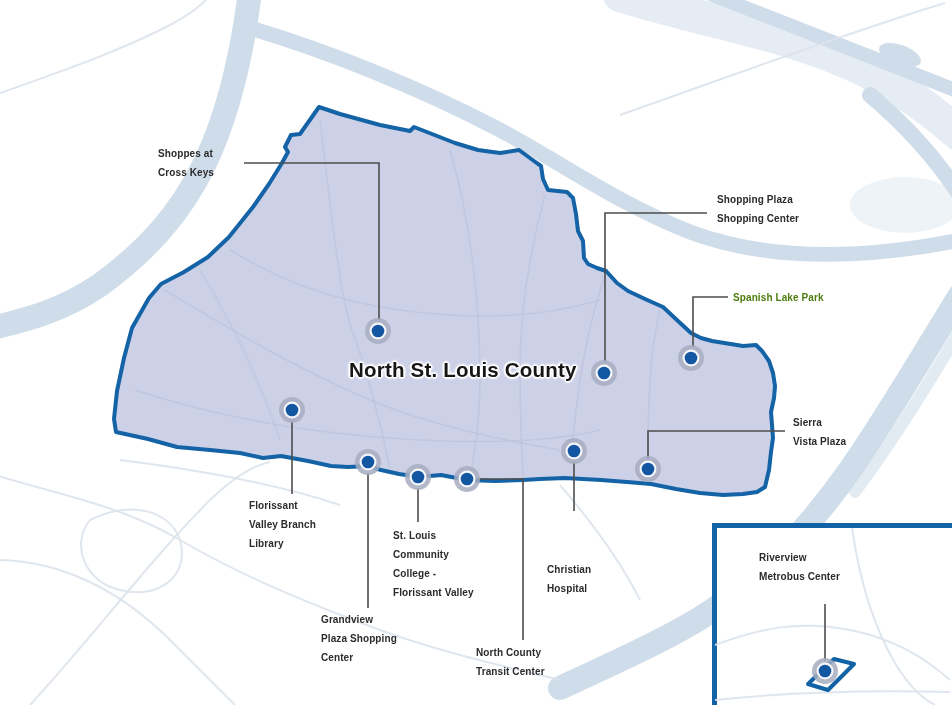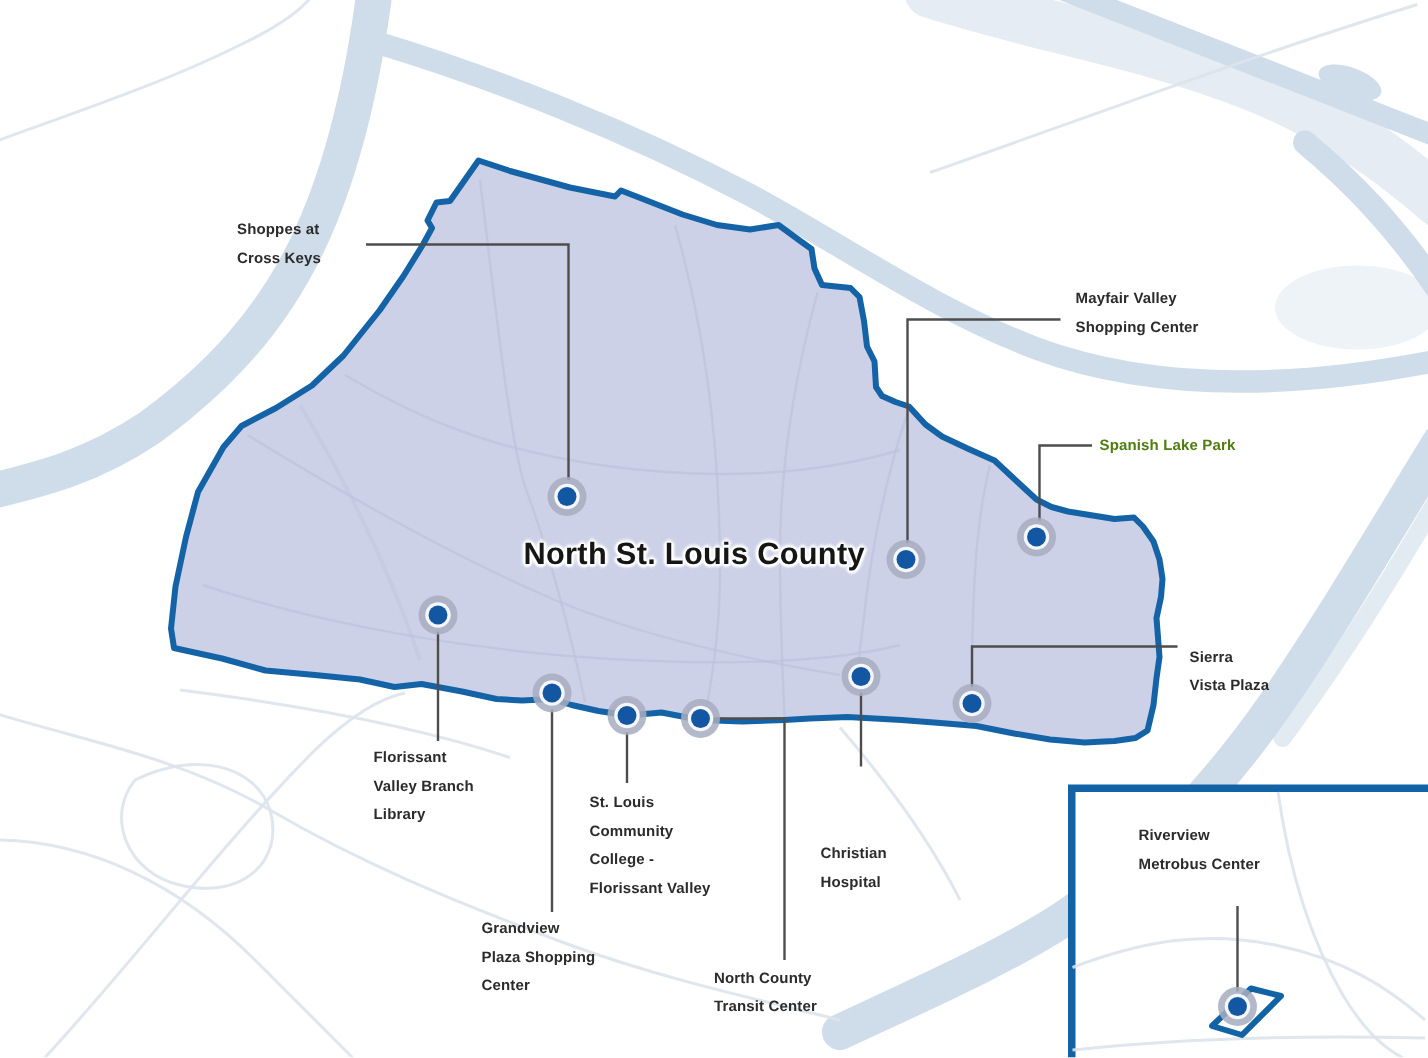--- a/index.html
+++ b/index.html
@@ -137,27 +137,27 @@
       </g>
 </svg>
 
 <div id="labels-overlay">
   <div id="region-title">North St. Louis County</div>
 <div class="map-label" style="left: 158px; top: 144px; color: rgb(43, 43, 43);">
         <span>Shoppes at</span>
         <span>Cross Keys</span>
       </div>
       <div class="map-label" style="left: 717px; top: 190px; color: rgb(43, 43, 43);">
-        <span>Mayfair Valley</span>
+        <span>Shopping Plaza</span>
         <span>Shopping Center</span>
       </div>
       <div class="map-label" style="left: 733px; top: 288px; color: #4d7c0f;">
         <span>Spanish Lake Park</span>
       </div>
-      <div class="map-label" style="left: 793px; top: 413px; color: rgb(43, 43, 43); margin-top: 16px;">
+      <div class="map-label" style="left: 793px; top: 413px; color: rgb(43, 43, 43);">
         <span>Sierra</span>
         <span>Vista Plaza</span>
       </div>
       <div class="map-label" style="left: 249px; top: 496px; color: rgb(43, 43, 43);">
         <span>Florissant</span>
         <span>Valley Branch</span>
         <span>Library</span>
       </div>
       <div class="map-label" style="left: 393px; top: 526px; color: rgb(43, 43, 43);">
         <span>St. Louis</span>

